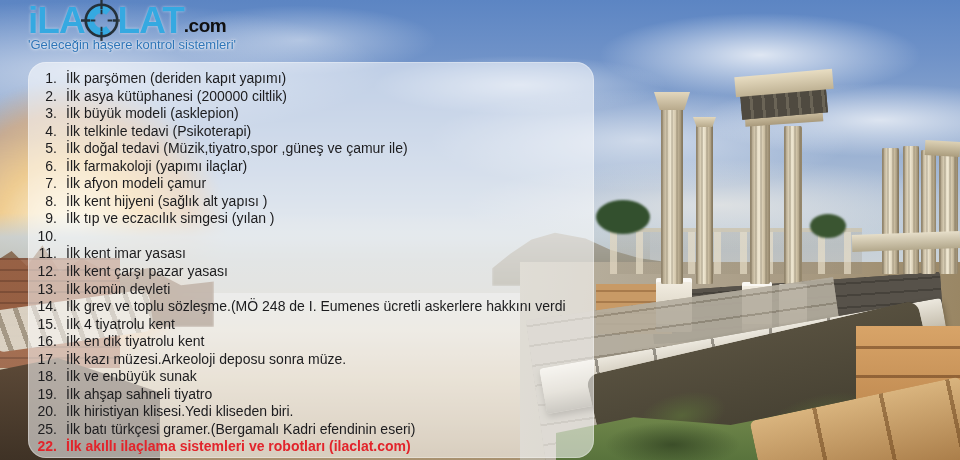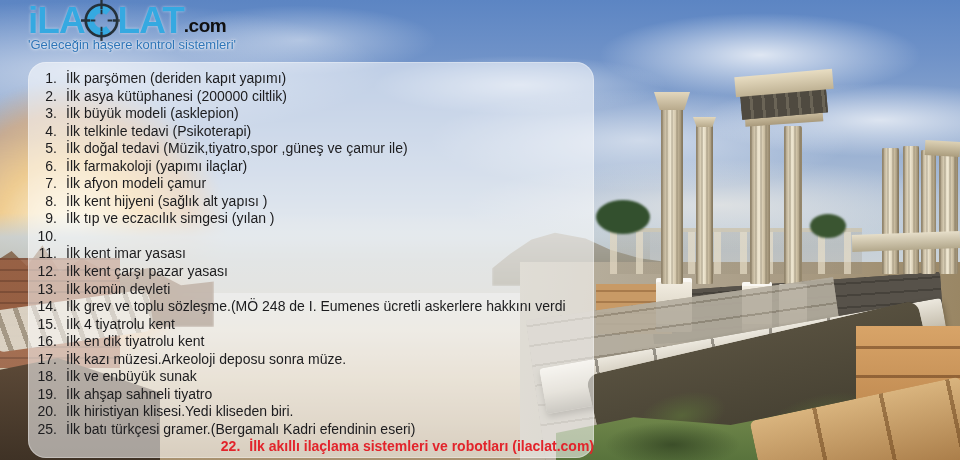--- a/index.html
+++ b/index.html
@@ -100,21 +100,21 @@
                  linear-gradient(180deg,#d9b47e,#a97c48);}
 
   
   .panel{left:28px;top:62px;width:566px;height:396px;border-radius:18px;
       background:rgba(255,255,255,.55);box-shadow:inset 0 0 0 1px rgba(255,255,255,.3);}
   .list{position:absolute;left:0;top:8px;right:0;margin:0;padding:0;list-style:none;}
   .row{position:relative;display:flex;white-space:nowrap;line-height:17.55px;font-size:14px;
       color:var(--ink,#1c1c1e);}
   .row .num{position:relative;width:29px;min-width:29px;text-align:right;margin-right:9px;}
   .row .txt{position:relative;}
-  .row.highlight{color:var(--red,#e2242b);font-weight:bold;justify-content:flex-end;}
+  .row.highlight{color:var(--red,#e2242b);font-weight:bold;}
 
   
   .logo{left:28px;top:0;width:320px;height:58px;}
   .logo-line{position:absolute;left:0;top:0;display:flex;align-items:center;}
   .logo-word{position:relative;font-size:37px;font-weight:bold;letter-spacing:-1px;
       color:var(--logo-blue,#35a9e1);text-shadow:0 0 3px rgba(255,255,255,.55);line-height:40px;}
   .logo-tld{position:relative;font-size:19px;font-weight:bold;color:#101010;align-self:flex-end;
       padding-bottom:4px;letter-spacing:-.5px;}
   .crosshair{position:relative;width:41px;height:41px;margin:0 -4px;}
   .tagline{position:absolute;left:0;top:37px;font-size:13px;font-weight:normal;white-space:nowrap;

